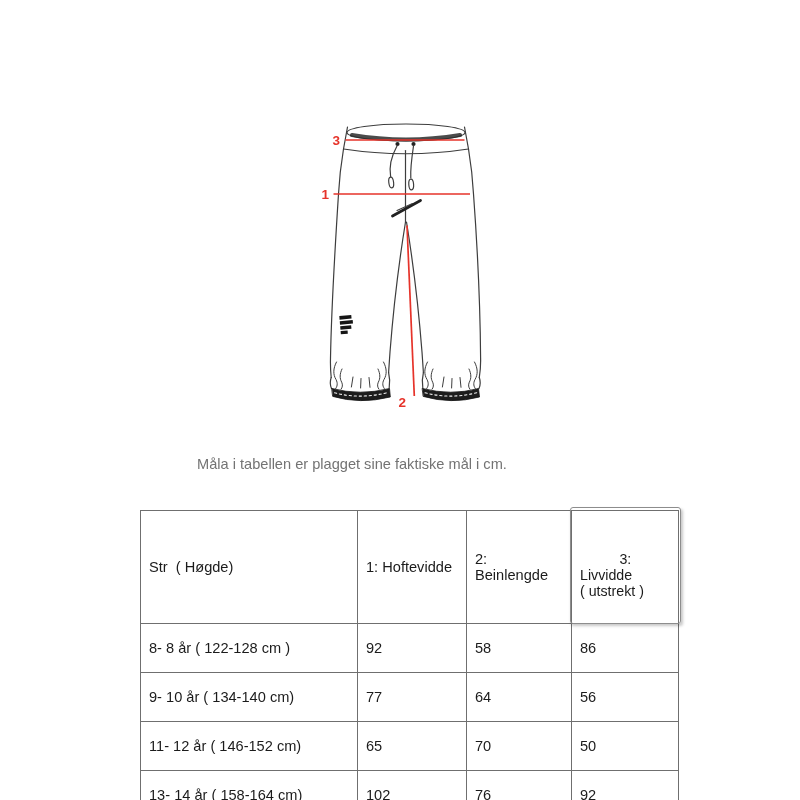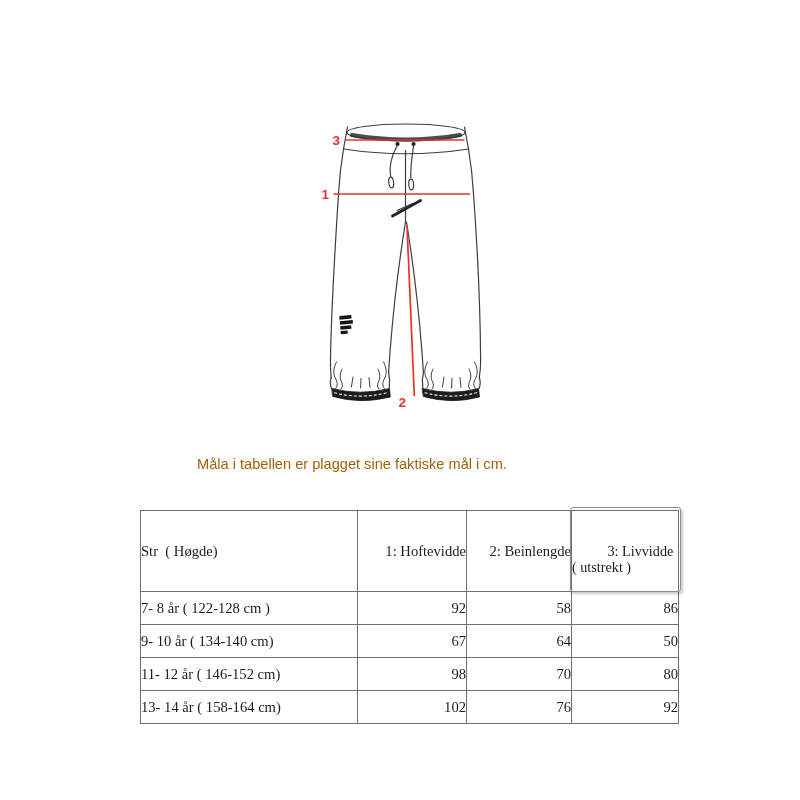--- a/index.html
+++ b/index.html
@@ -11,45 +11,44 @@
     font-family:"Liberation Sans",sans-serif;
     color:#1b1b1b;
   }
   svg.diagram{position:absolute;left:0;top:0;width:800px;height:800px;}
 
   .notes{
     position:absolute;
     left:197px;top:421px;
     font-size:14.6px;
     line-height:17.3px;
-    color:#a16207;
+    color:#737373;
     white-space:pre-wrap;
   }
 
   table.size-table{
     position:absolute;
     left:140px;top:510px;
     width:538px;
     border-collapse:collapse;
     table-layout:fixed;
     font-size:14.6px;
     color:#1b1b1b;
   }
   table.size-table th, table.size-table td{
     border:1px solid #6f6f6f;
     font-weight:normal;
     white-space:pre-wrap;
     vertical-align:middle;
-    padding:0;
-    font-family:Liberation Serif, serif;
+    padding:8px;
   }
   table.size-table thead th{height:34px;}
   table.size-table tbody td{height:32px;}
   .col-size{text-align:left;padding-left:4px;}
-  .col-num{text-align:right;}
+  .col-num{text-align:left;}
   th.hdr-livvidde{
     position:relative;
     text-align:left;
     padding-left:7px;
     line-height:16px;
     font-size:14.2px;
   }
   .hl-box{
     position:absolute;
     top:-4px;left:-2px;right:-3px;bottom:-1px;
@@ -163,36 +162,36 @@
         <th class="col-num">2: Beinlengde</th>
         <th class="hdr-livvidde">
           <span class="hl-box"></span>
           <span>3: Livvidde
 ( utstrekt )</span>
         </th>
       </tr>
     </thead>
     <tbody>
       <tr>
-        <td class="col-size">7- 8 år ( 122-128 cm )</td>
+        <td class="col-size">8- 8 år ( 122-128 cm )</td>
         <td class="col-num">92</td>
         <td class="col-num">58</td>
         <td class="col-num">86</td>
       </tr>
       <tr>
         <td class="col-size">9- 10 år ( 134-140 cm)</td>
-        <td class="col-num">67</td>
+        <td class="col-num">77</td>
         <td class="col-num">64</td>
+        <td class="col-num">56</td>
+      </tr>
+      <tr>
+        <td class="col-size">11- 12 år ( 146-152 cm)</td>
+        <td class="col-num">65</td>
+        <td class="col-num">70</td>
         <td class="col-num">50</td>
-      </tr>
-      <tr>
-        <td class="col-size">11- 12 år ( 146-152 cm)</td>
-        <td class="col-num">98</td>
-        <td class="col-num">70</td>
-        <td class="col-num">80</td>
       </tr>
       <tr>
         <td class="col-size">13- 14 år ( 158-164 cm)</td>
         <td class="col-num">102</td>
         <td class="col-num">76</td>
         <td class="col-num">92</td>
       </tr>
     </tbody>
   </table>
 

